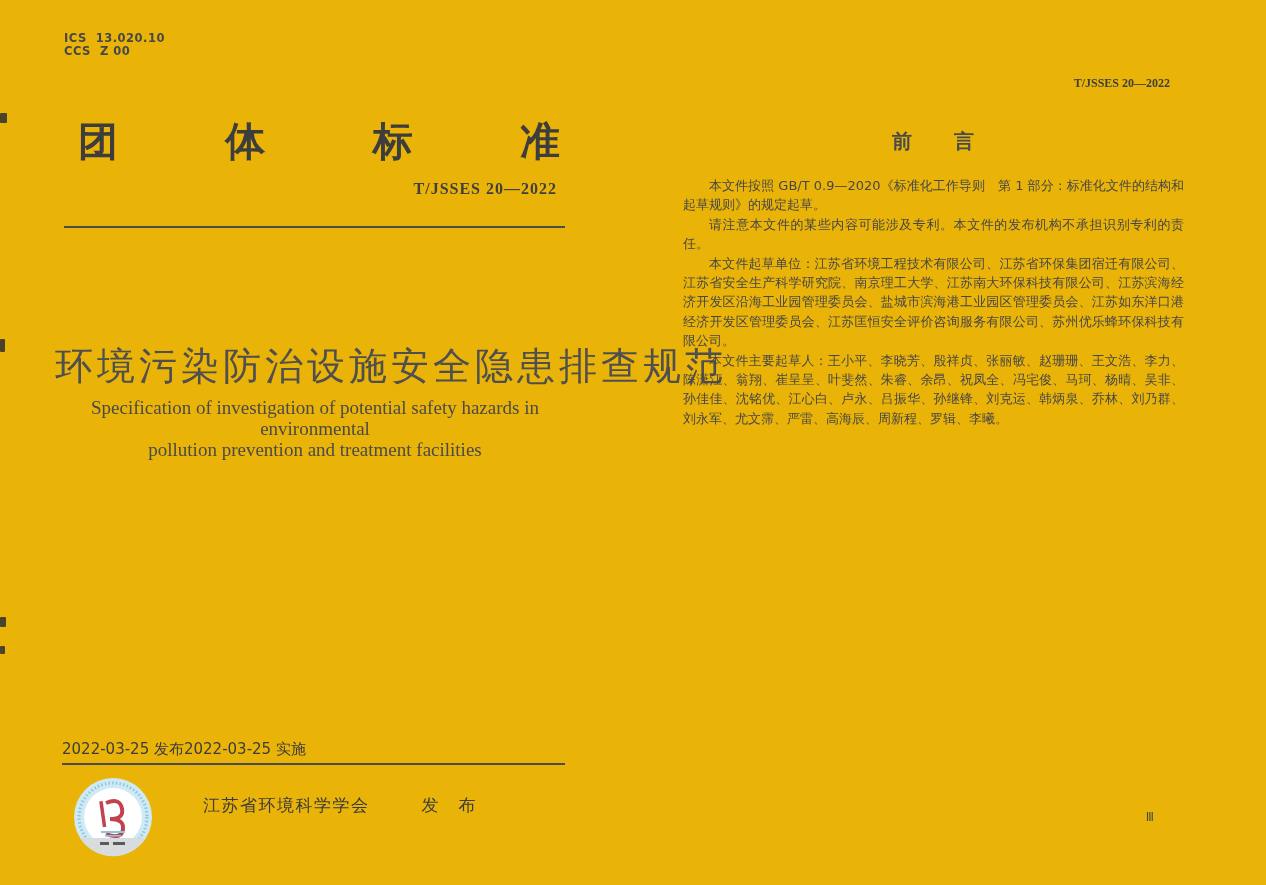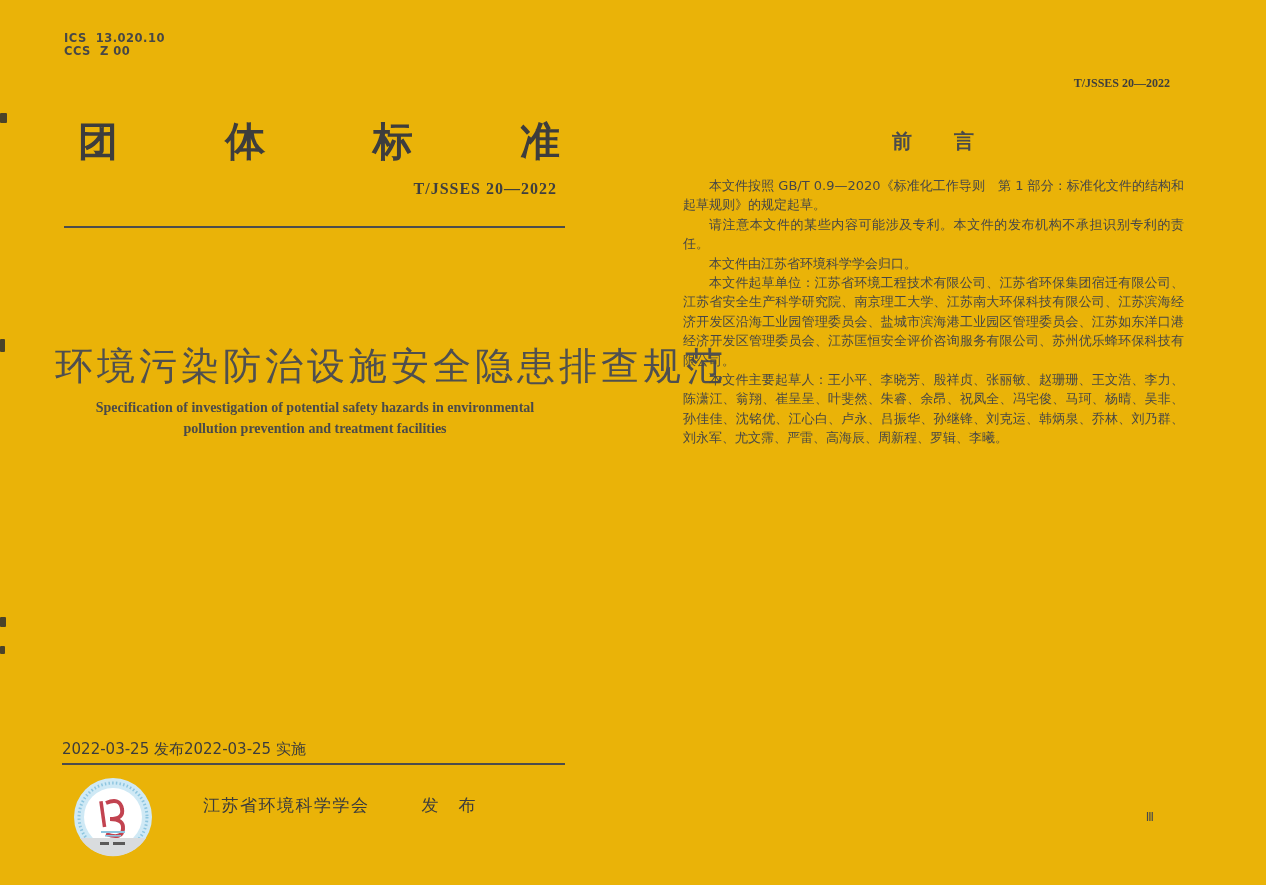--- a/index.html
+++ b/index.html
@@ -9,21 +9,21 @@
     font-family:"DejaVu Sans","Liberation Sans",sans-serif;
     color:#474747;
   }
   
   .ics-block { position:absolute; left:64px; top:32px; font-size:11.5px; font-weight:600; letter-spacing:.5px; color:#474747; }
   .ics-block span { display:block; white-space:pre; line-height:13px; }
   .std-type { position:absolute; left:78px; top:114px; width:482px; display:flex; justify-content:space-between; font-size:40px; font-weight:600; color:#3d3d3d; }
   .cover-code { position:absolute; left:60px; top:180px; width:497px; text-align:right; font-family:"Liberation Serif",serif; font-weight:700; font-size:16px; letter-spacing:1px; color:#3f3f3f; }
   .rule-top { position:absolute; left:64px; top:226px; width:501px; height:2px; background:#4c4c4c; }
   .title-zh { position:absolute; left:55px; top:341px; width:520px; font-size:38px; letter-spacing:4px; font-weight:400; color:#4f4f4f; white-space:nowrap; }
-  .title-en { position:absolute; left:60px; top:397px; width:510px; text-align:center; font-family:"Liberation Serif",serif; font-weight:700; font-size:14px; line-height:21px; color:#4a4a4a; }
+  .title-en { position:absolute; left:60px; top:397px; width:510px; text-align:center; font-family:"Liberation Serif",serif; font-weight:400; font-size:19px; line-height:21px; color:#4a4a4a; }
   .dates { position:absolute; left:62px; top:740px; width:503px; display:flex; font-size:15px; color:#3c3c3c; }
   .rule-bottom { position:absolute; left:62px; top:763px; width:503px; height:2px; background:#4c4c4c; }
   .publisher { position:absolute; left:203px; top:794px; display:flex; gap:52px; font-size:17px; letter-spacing:1.5px; color:#3c3c3c; }
   .seal { position:absolute; left:73px; top:776px; }
   
   .fw-code { position:absolute; left:1000px; top:76px; width:170px; text-align:right; font-family:"Liberation Serif",serif; font-weight:700; font-size:12px; color:#3e3e3e; }
   .fw-heading { position:absolute; left:682px; top:128px; width:502px; display:flex; justify-content:center; gap:42px; font-size:20px; font-weight:600; color:#4a4a4a; }
   .fw-body { position:absolute; left:683px; top:176px; width:501px; font-size:13px; line-height:19.4px; text-align:justify; color:#474747; }
   .fw-body p { margin:0; text-indent:2em; }
   .page-num { position:absolute; left:1138px; top:810px; width:24px; text-align:center; font-size:12px; color:#4a4a4a; }
@@ -95,20 +95,19 @@
   <div class="fw-code">T/JSSES 20—2022</div>
 
   <div class="fw-heading">
     <span>前</span>
     <span>言</span>
   </div>
 
   <div class="fw-body">
     <p>本文件按照 GB/T 0.9—2020《标准化工作导则　第 1 部分：标准化文件的结构和起草规则》的规定起草。</p>
     <p>请注意本文件的某些内容可能涉及专利。本文件的发布机构不承担识别专利的责任。</p>
-    <p>本文件由江苏省环境科学学会归口。</p>
     <p>本文件起草单位：江苏省环境工程技术有限公司、江苏省环保集团宿迁有限公司、江苏省安全生产科学研究院、南京理工大学、江苏南大环保科技有限公司、江苏滨海经济开发区沿海工业园管理委员会、盐城市滨海港工业园区管理委员会、江苏如东洋口港经济开发区管理委员会、江苏匡恒安全评价咨询服务有限公司、苏州优乐蜂环保科技有限公司。</p>
     <p>本文件主要起草人：王小平、李晓芳、殷祥贞、张丽敏、赵珊珊、王文浩、李力、陈潇江、翁翔、崔呈呈、叶斐然、朱睿、余昂、祝凤全、冯宅俊、马珂、杨晴、吴非、孙佳佳、沈铭优、江心白、卢永、吕振华、孙继锋、刘克运、韩炳泉、乔林、刘乃群、刘永军、尤文霈、严雷、高海辰、周新程、罗辑、李曦。</p>
   </div>
 
   <div class="page-num">Ⅲ</div>
 
 </div>
 
 </body></html>

